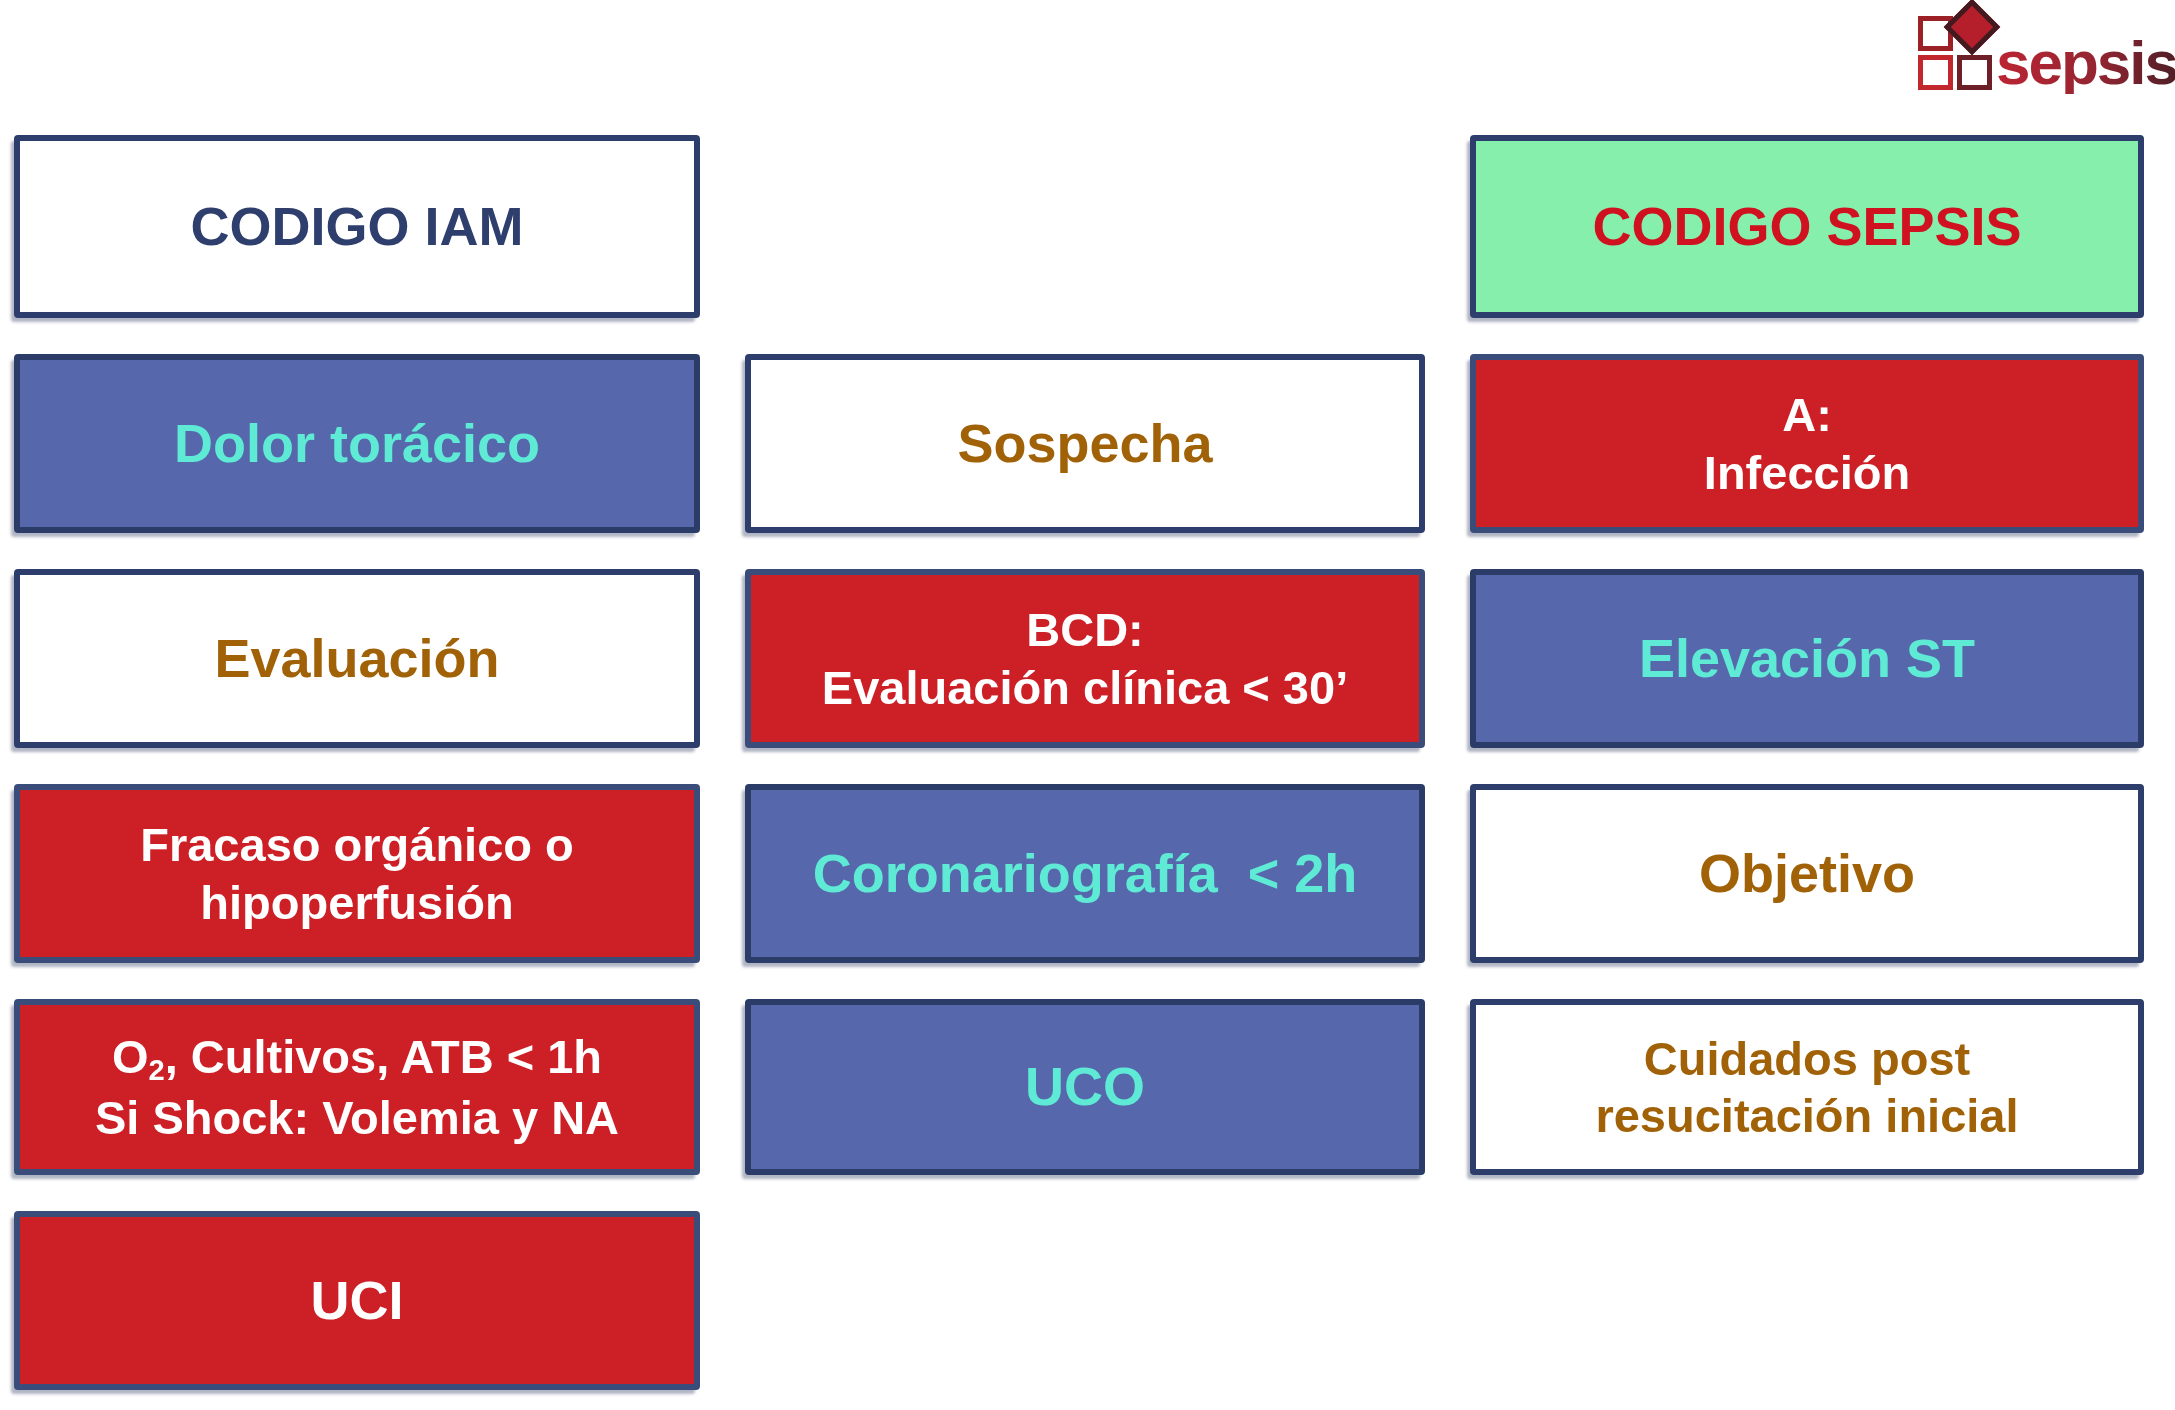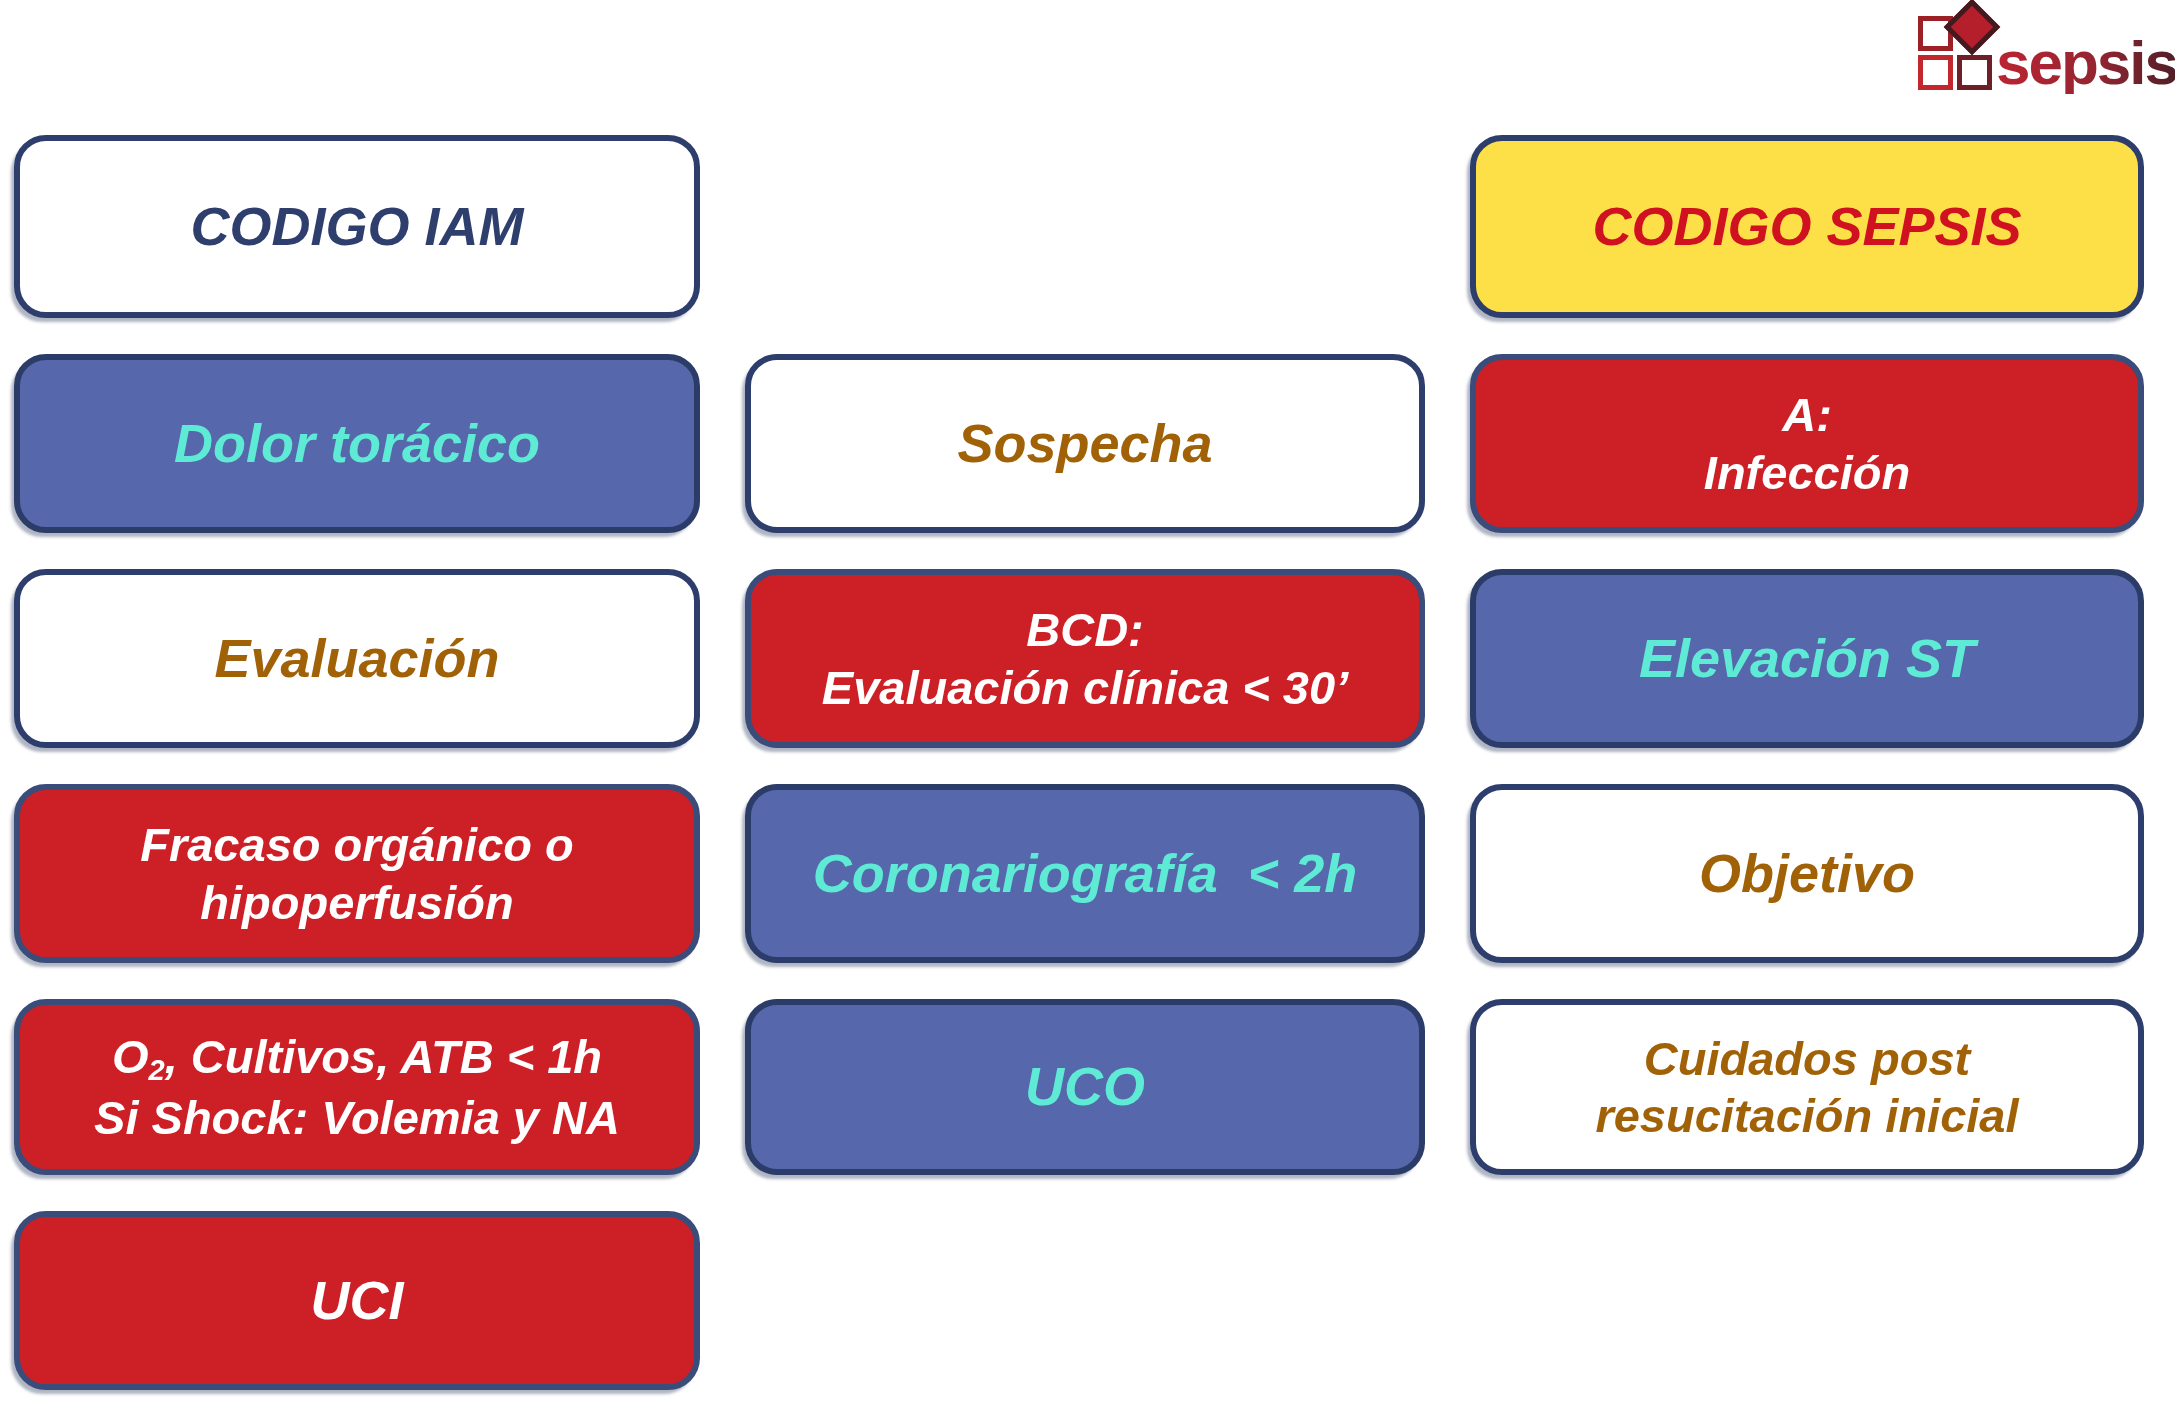--- a/index.html
+++ b/index.html
@@ -19,38 +19,37 @@
     top: 135px;
     width: 2147px;
     display: grid;
     grid-template-columns: 686px 680px 674px;
     grid-template-rows: 183px 179px 179px 179px 176px 179px;
     column-gap: 45px;
     row-gap: 36px;
   }
 
   .box {
-    border-radius: 32px;
+    border-radius: 4px;
     border: 6px solid #2d3e6c;
     display: flex;
     align-items: center;
     justify-content: center;
     text-align: center;
     font-weight: 700;
     white-space: pre-line;
     padding: 12px 22px;
     line-height: 1.22;
     box-shadow: -4px 5px 3px -1px rgba(80, 90, 122, 0.45);
-    font-style: italic;
   }
   .fs-lg { font-size: 54px; }
   .fs-md { font-size: 47px; }
 
   .hdr-iam    { background: #ffffff; color: #2e3f6e; }
-  .hdr-sepsis { background: #fde047; color: #d01120; }
+  .hdr-sepsis { background: #86efac; color: #d01120; }
   .blue  { background: #5667ac; color: #5eead4; border-color: #2c3c68; }
   .mid   { background: #ffffff; color: #a16207; }
   .red   { background: #cd1f26; color: #ffffff; border-color: #3a4c7a; }
   .spacer { border: none; box-shadow: none; background: transparent; }
 
   sub.o2 { font-size: 0.62em; vertical-align: -0.25em; }
 
   
   .logo {
     position: absolute;

